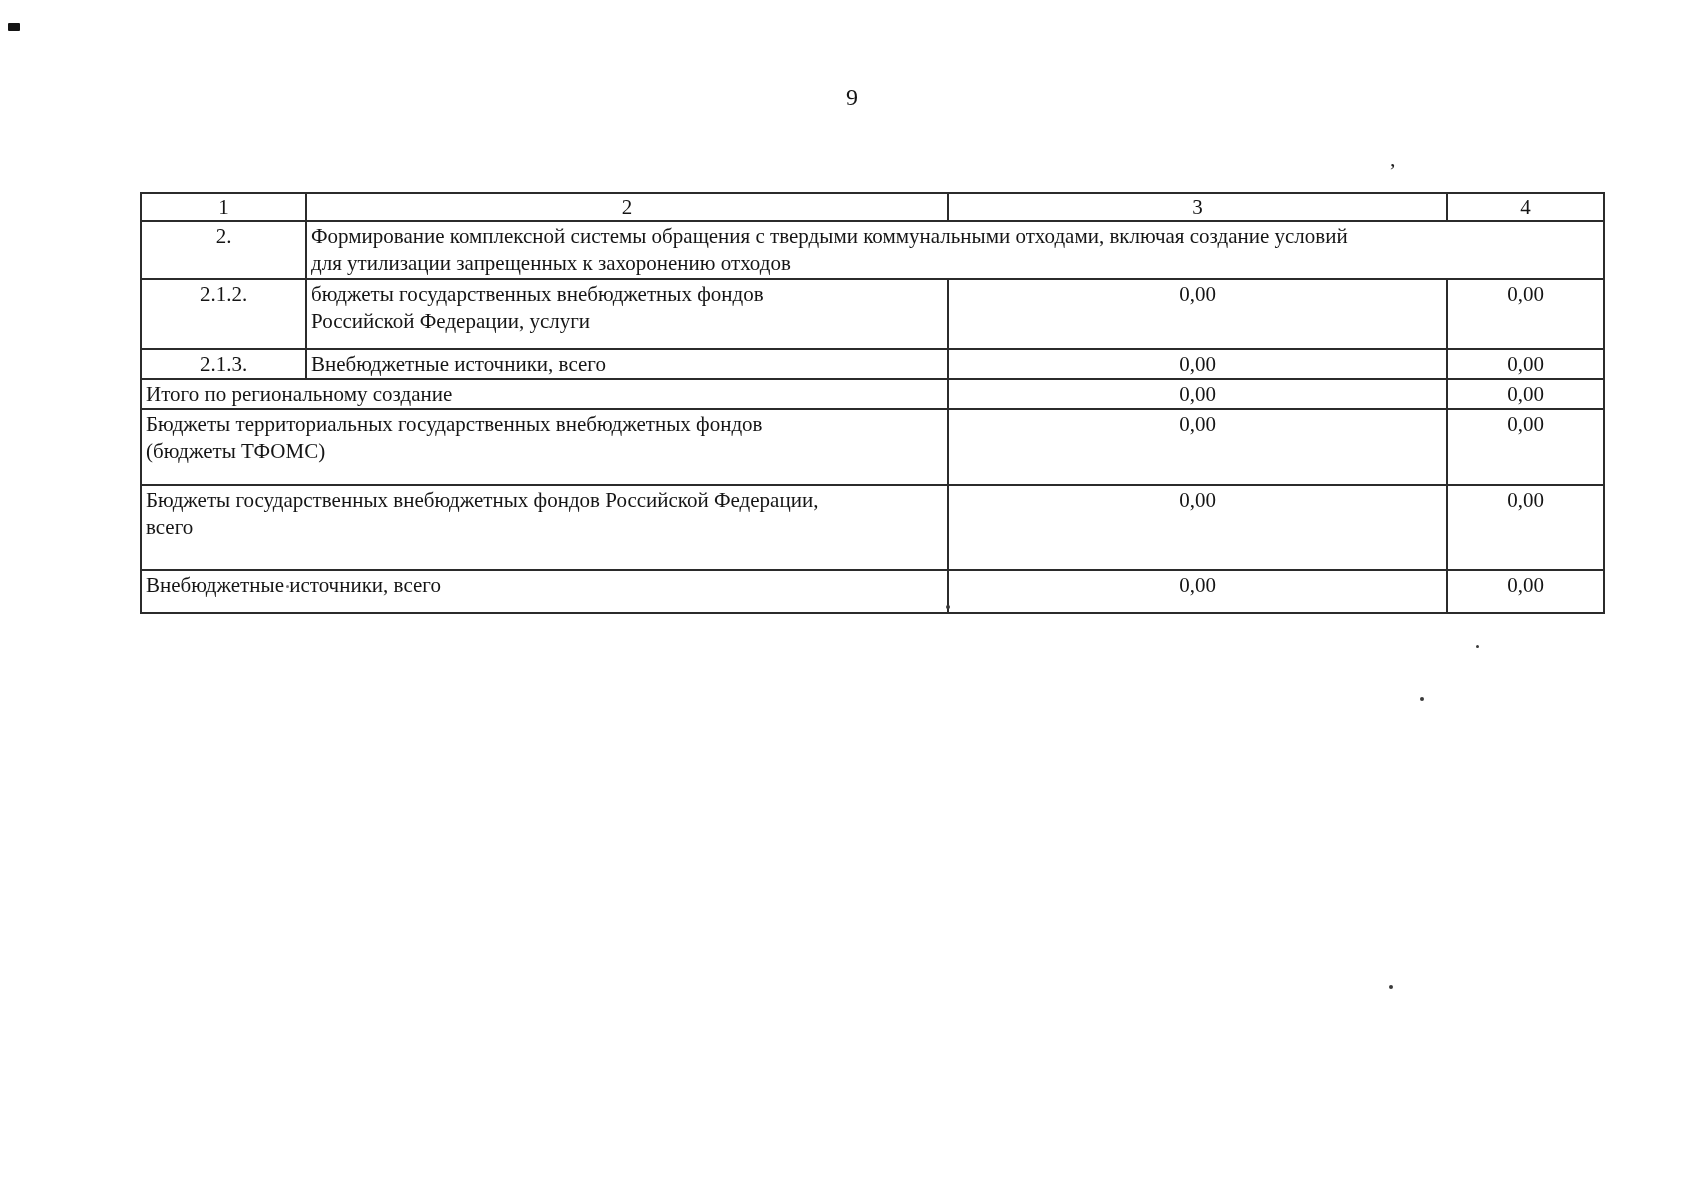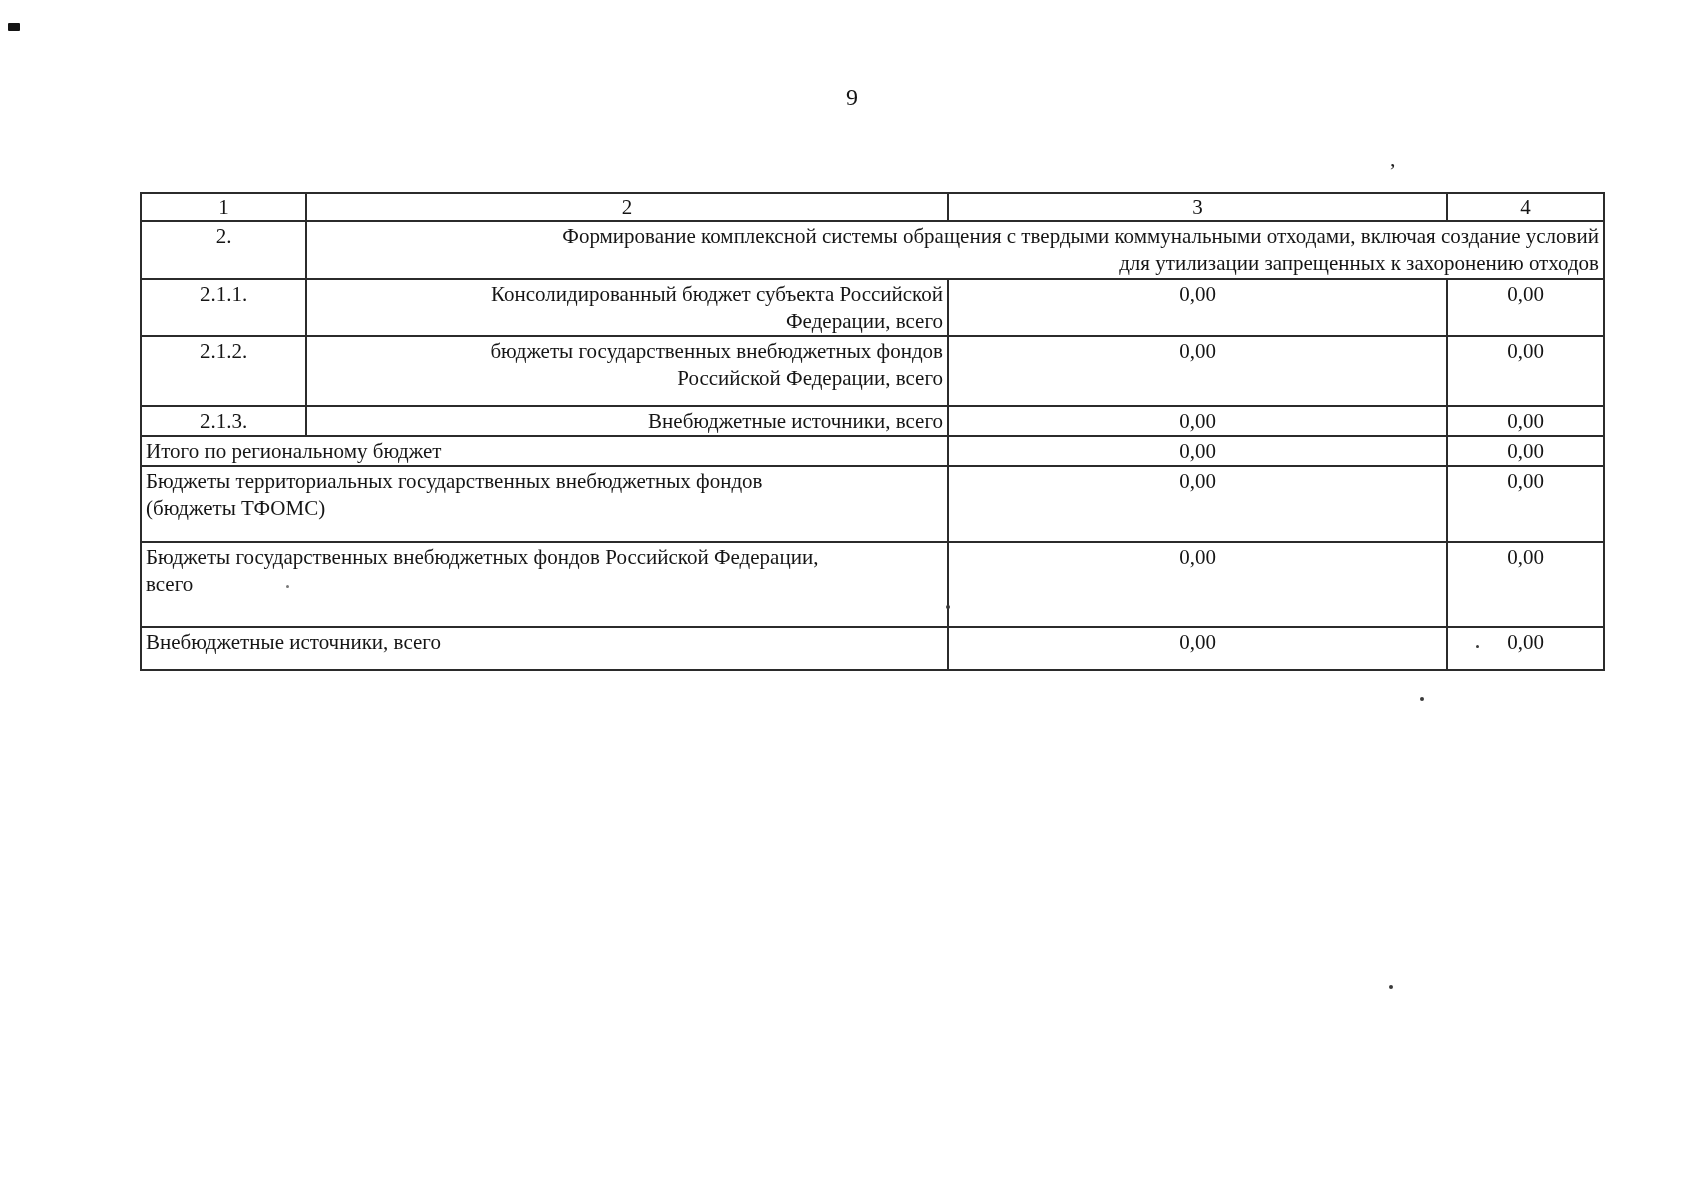--- a/index.html
+++ b/index.html
@@ -58,21 +58,21 @@
   }
   table.budget tr.hdr td {
     text-align: center;
     padding: 0;
     line-height: 26px;
   }
   td.num {
     text-align: center;
   }
   td.txt {
-    text-align: right;
+    text-align: left;
     padding-left: 9px;
     white-space: pre-line;
     margin-top: 28px;
   }
   td.mtxt {
     text-align: left;
     padding-left: 7px;
     white-space: pre-line;
   }
   td.val {
@@ -117,45 +117,38 @@
       <td>4</td>
     </tr>
 
     <tr style="height:58px">
       <td class="num">2.</td>
       <td class="txt" colspan="3">Формирование комплексной системы обращения с твердыми коммунальными отходами, включая создание условий
 для утилизации запрещенных к захоронению отходов</td>
     </tr>
 
 
-    <tr style="height:53px">
-      <td class="num">2.1.1.</td>
-      <td class="txt">Консолидированный бюджет субъекта Российской
-Федерации, всего</td>
-      <td class="val">0,00</td>
-      <td class="val">0,00</td>
-    </tr>
 
     <tr style="height:70px">
       <td class="num">2.1.2.</td>
       <td class="txt">бюджеты государственных внебюджетных фондов
-Российской Федерации, всего</td>
+Российской Федерации, услуги</td>
       <td class="val">0,00</td>
       <td class="val">0,00</td>
     </tr>
 
     <tr style="height:29px">
       <td class="num">2.1.3.</td>
       <td class="txt">Внебюджетные источники, всего</td>
       <td class="val">0,00</td>
       <td class="val">0,00</td>
     </tr>
 
     <tr style="height:30px">
-      <td class="mtxt" colspan="2">Итого по региональному бюджет</td>
+      <td class="mtxt" colspan="2">Итого по региональному создание</td>
       <td class="val">0,00</td>
       <td class="val">0,00</td>
     </tr>
 
 
     <tr style="height:76px">
       <td class="mtxt" colspan="2">Бюджеты территориальных государственных внебюджетных фондов
 (бюджеты ТФОМС)</td>
       <td class="val">0,00</td>
       <td class="val">0,00</td>

